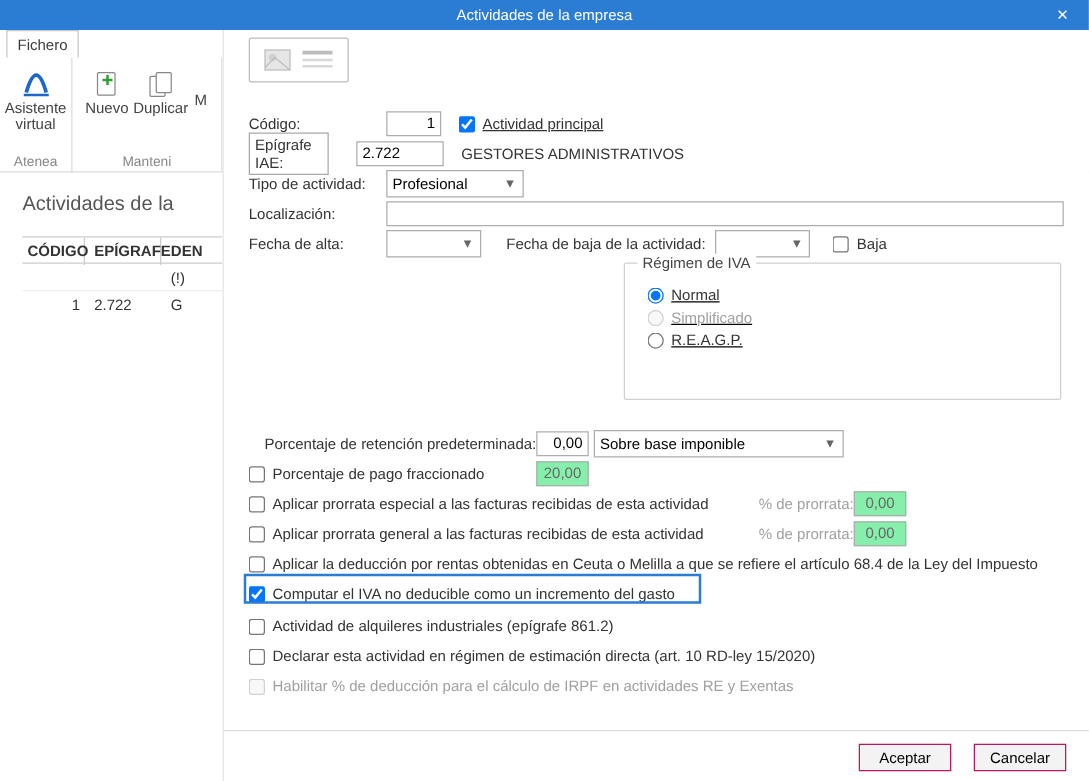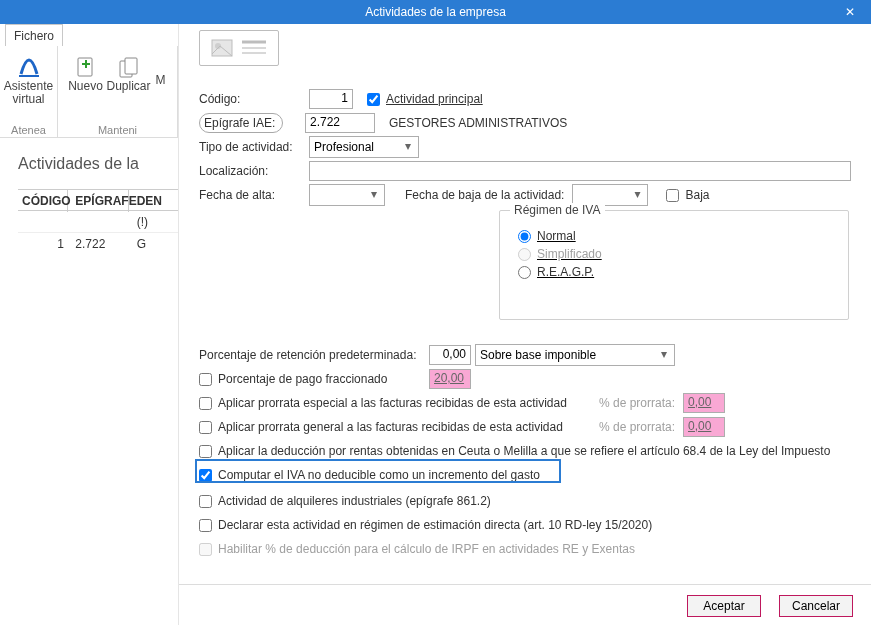--- a/index.html
+++ b/index.html
@@ -33,24 +33,24 @@
 
   .form .hdr { position:absolute; top:6px; left:20px; right:20px; height:48px; }
   .hdr-ico { width:80px; height:36px; border:1px solid #bdbdbd; border-radius:2px; display:flex; align-items:center; justify-content:center; flex-direction:row; gap:6px; }
   .hdr-ttl { position:absolute; left:0; right:0; top:10px; text-align:center; color:#444; }
 
   
   .row { position:absolute; left:20px; right:20px; height:22px; display:flex; align-items:center; }
   .lbl { width:110px; color:#333; }
   .lbl.boxed { border:1px solid #a8a8a8; padding:2px 4px; background:#fff; }
   .inp { height:20px; border:1px solid #adadad; padding:1px 4px; background:#fff; }
-  .inp.ro { background:#f9a8d4; color:#666; text-align:left;text-decoration:underline; }
+  .inp.ro { background:#86efac; color:#666; text-align:center; }
   .sel { height:22px; border:1px solid #adadad; background:#fff; display:inline-flex; align-items:center; padding:0 4px; position:relative; }
   .sel .caret { position:absolute; right:2px; top:2px; width:16px; height:16px; text-align:center; color:#666; }
-  .txt { color:#333; }
+  .txt { color:#333;text-align:right; }
   .underline { text-decoration: underline; }
 
   
   .fs { position:absolute; border:1px solid #d0d0d0; border-radius:2px; }
   .fs-legend { position:absolute; top:-8px; left:10px; background:#fff; padding:0 4px; color:#444; }
 
   .radio, .check { display:flex; align-items:center; gap:6px; color:#333; margin:4px 0; }
   .check input, .radio input { margin:0; }
   .disabled { color:#a0a0a0; }
   .highlight-box { position:absolute; border:2px solid #2b7cd3; }
@@ -143,21 +143,21 @@
       <span class="lbl">Código:</span>
       <span class="inp" style="width:44px; text-align:right;">1</span>
       <span style="width:14px;"></span>
       <label class="check">
         <input type="checkbox" checked="" style="">
         <span class="underline">Actividad principal</span>
       </label>
     </div>
 
     <div class="row" style="top:88px;">
-      <span class="lbl boxed" style="width:84px;border-radius:10px;">Epígrafe IAE:</span>
+      <span class="lbl boxed" style="width:64px;">Epígrafe IAE:</span>
       <span style="width:22px;"></span>
       <span class="inp" style="width:70px;">2.722</span>
       <span style="width:14px;"></span>
       <span class="txt">GESTORES ADMINISTRATIVOS</span>
     </div>
 
     <div class="row" style="top:112px;">
       <span class="lbl">Tipo de actividad:</span>
       <span class="sel" style="width:110px;">
         <span>Profesional</span>

